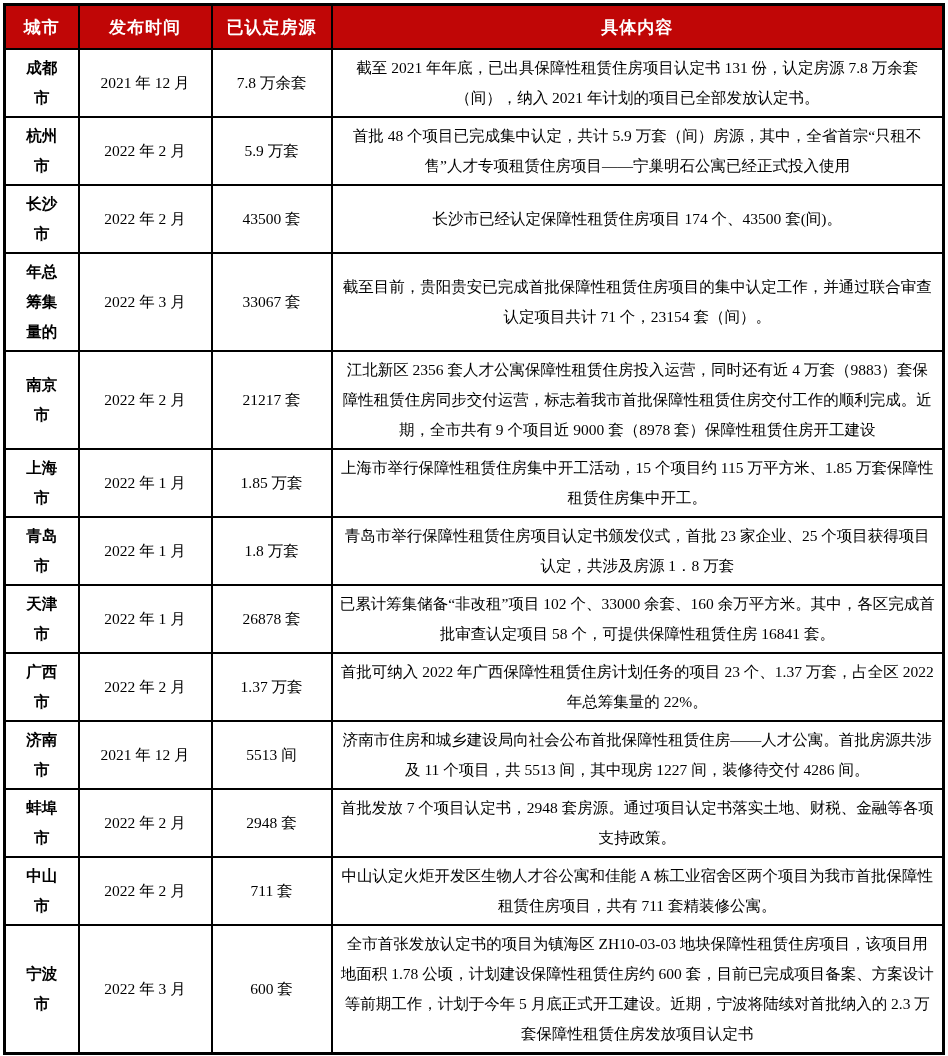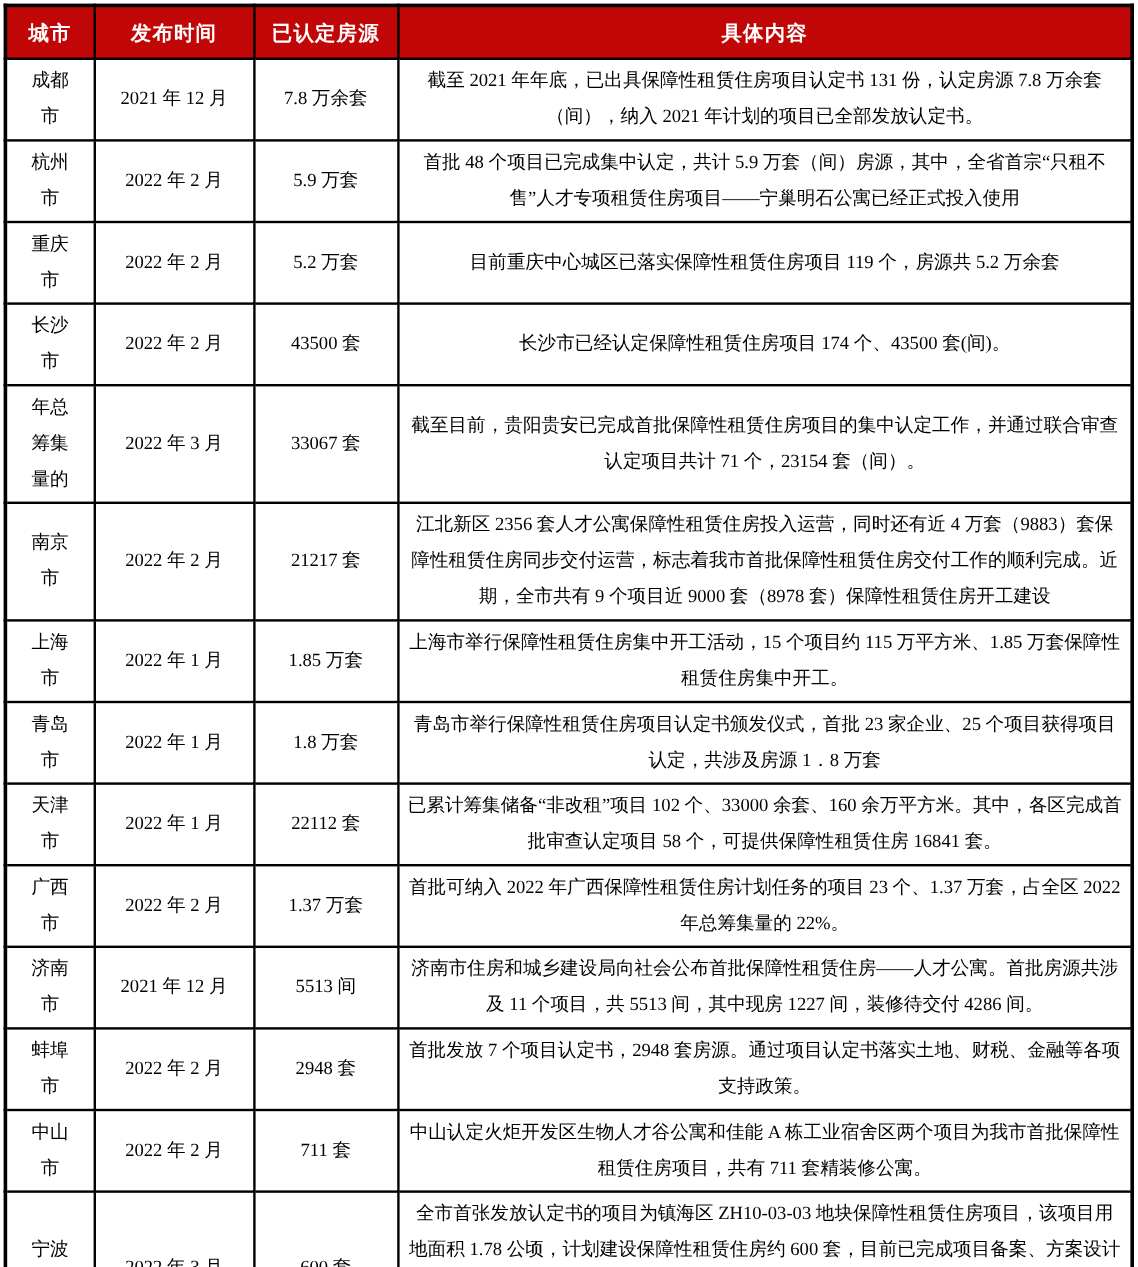--- a/index.html
+++ b/index.html
@@ -41,20 +41,21 @@
   }
   td {
     font-size: 15.5px;
     line-height: 30px;
     text-align: center;
     padding: 3px 4px;
     border-radius: 19px;
   }
   td.city {
     padding: 3px 16px;
+    font-weight: bold;
   }
   td.date {
     white-space: nowrap;
   }
   td.detail {
     padding: 3px 7px;
     text-align: center;
   }
 </style>
 </head>
@@ -82,26 +83,20 @@
       <td class="count">7.8 万余套</td>
       <td class="detail">截至 2021 年年底，已出具保障性租赁住房项目认定书 131 份，认定房源 7.8 万余套（间），纳入 2021 年计划的项目已全部发放认定书。</td>
     </tr>
     <tr>
       <td class="city">杭州市</td>
       <td class="date">2022 年 2 月</td>
       <td class="count">5.9 万套</td>
       <td class="detail">首批 48 个项目已完成集中认定，共计 5.9 万套（间）房源，其中，全省首宗“只租不售”人才专项租赁住房项目——宁巢明石公寓已经正式投入使用</td>
     </tr>
     <tr>
-      <td class="city">重庆市</td>
-      <td class="date">2022 年 2 月</td>
-      <td class="count">5.2 万套</td>
-      <td class="detail">目前重庆中心城区已落实保障性租赁住房项目 119 个，房源共 5.2 万余套</td>
-    </tr>
-    <tr>
       <td class="city">长沙市</td>
       <td class="date">2022 年 2 月</td>
       <td class="count">43500 套</td>
       <td class="detail">长沙市已经认定保障性租赁住房项目 174 个、43500 套(间)。</td>
     </tr>
     <tr>
       <td class="city">年总筹集量的</td>
       <td class="date">2022 年 3 月</td>
       <td class="count">33067 套</td>
       <td class="detail">截至目前，贵阳贵安已完成首批保障性租赁住房项目的集中认定工作，并通过联合审查认定项目共计 71 个，23154 套（间）。</td>
@@ -120,21 +115,21 @@
     </tr>
     <tr>
       <td class="city">青岛市</td>
       <td class="date">2022 年 1 月</td>
       <td class="count">1.8 万套</td>
       <td class="detail">青岛市举行保障性租赁住房项目认定书颁发仪式，首批 23 家企业、25 个项目获得项目认定，共涉及房源 1．8 万套</td>
     </tr>
     <tr>
       <td class="city">天津市</td>
       <td class="date">2022 年 1 月</td>
-      <td class="count">22112 套</td>
+      <td class="count">26878 套</td>
       <td class="detail">已累计筹集储备“非改租”项目 102 个、33000 余套、160 余万平方米。其中，各区完成首批审查认定项目 58 个，可提供保障性租赁住房 16841 套。</td>
     </tr>
     <tr>
       <td class="city">广西市</td>
       <td class="date">2022 年 2 月</td>
       <td class="count">1.37 万套</td>
       <td class="detail">首批可纳入 2022 年广西保障性租赁住房计划任务的项目 23 个、1.37 万套，占全区 2022 年总筹集量的 22%。</td>
     </tr>
     <tr>
       <td class="city">济南市</td>

